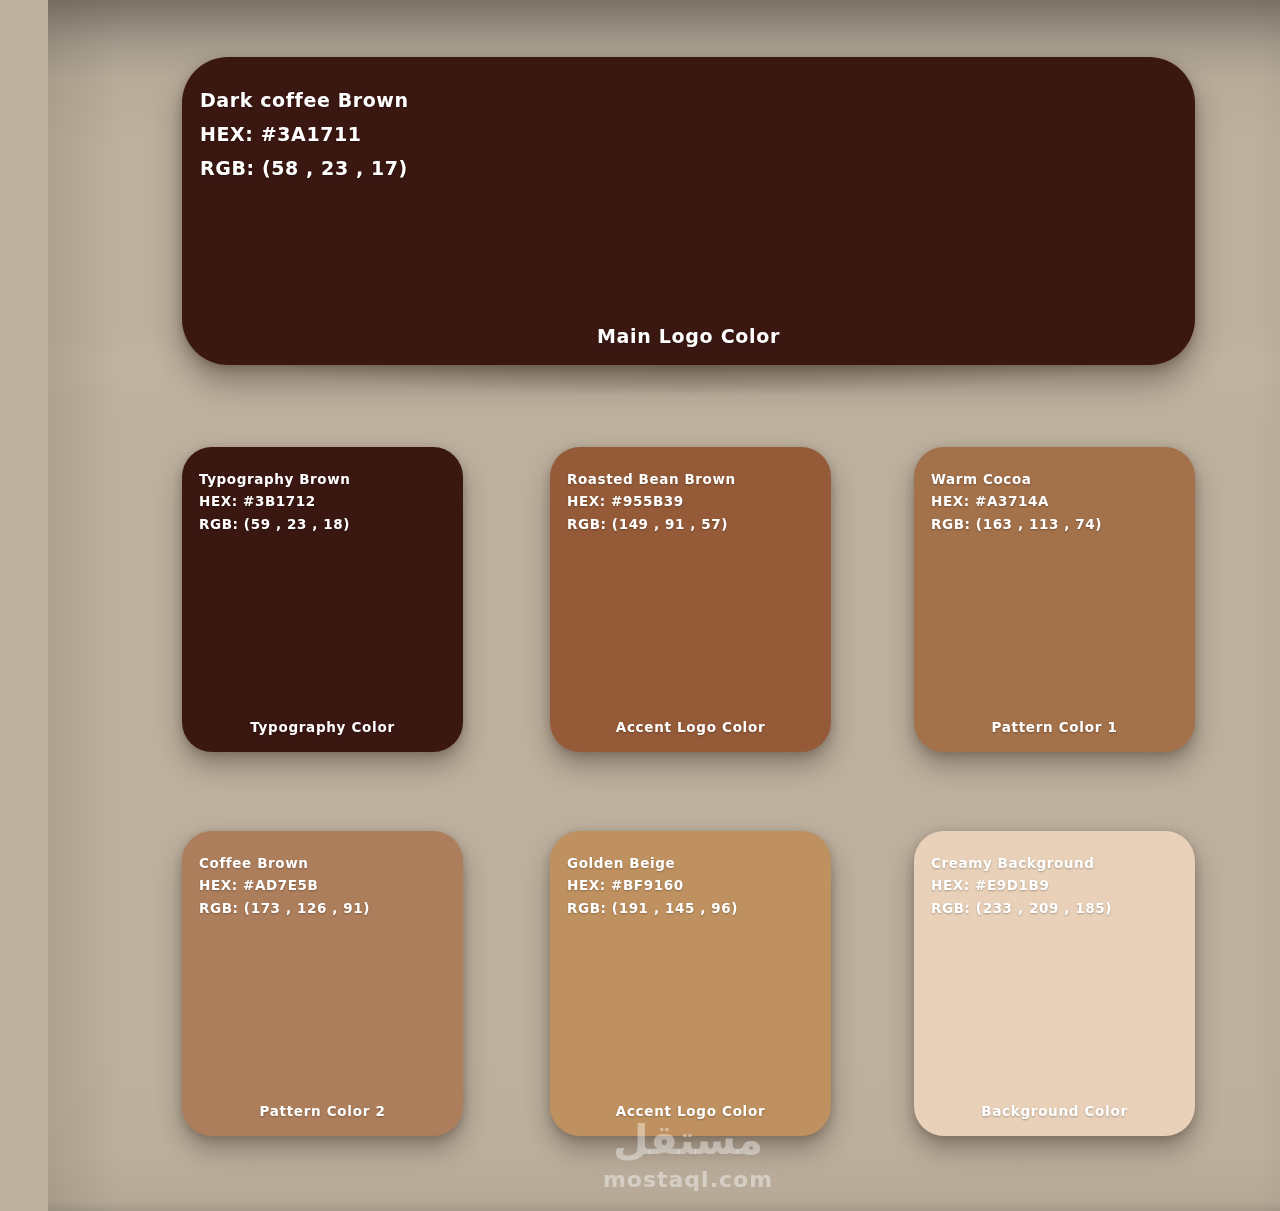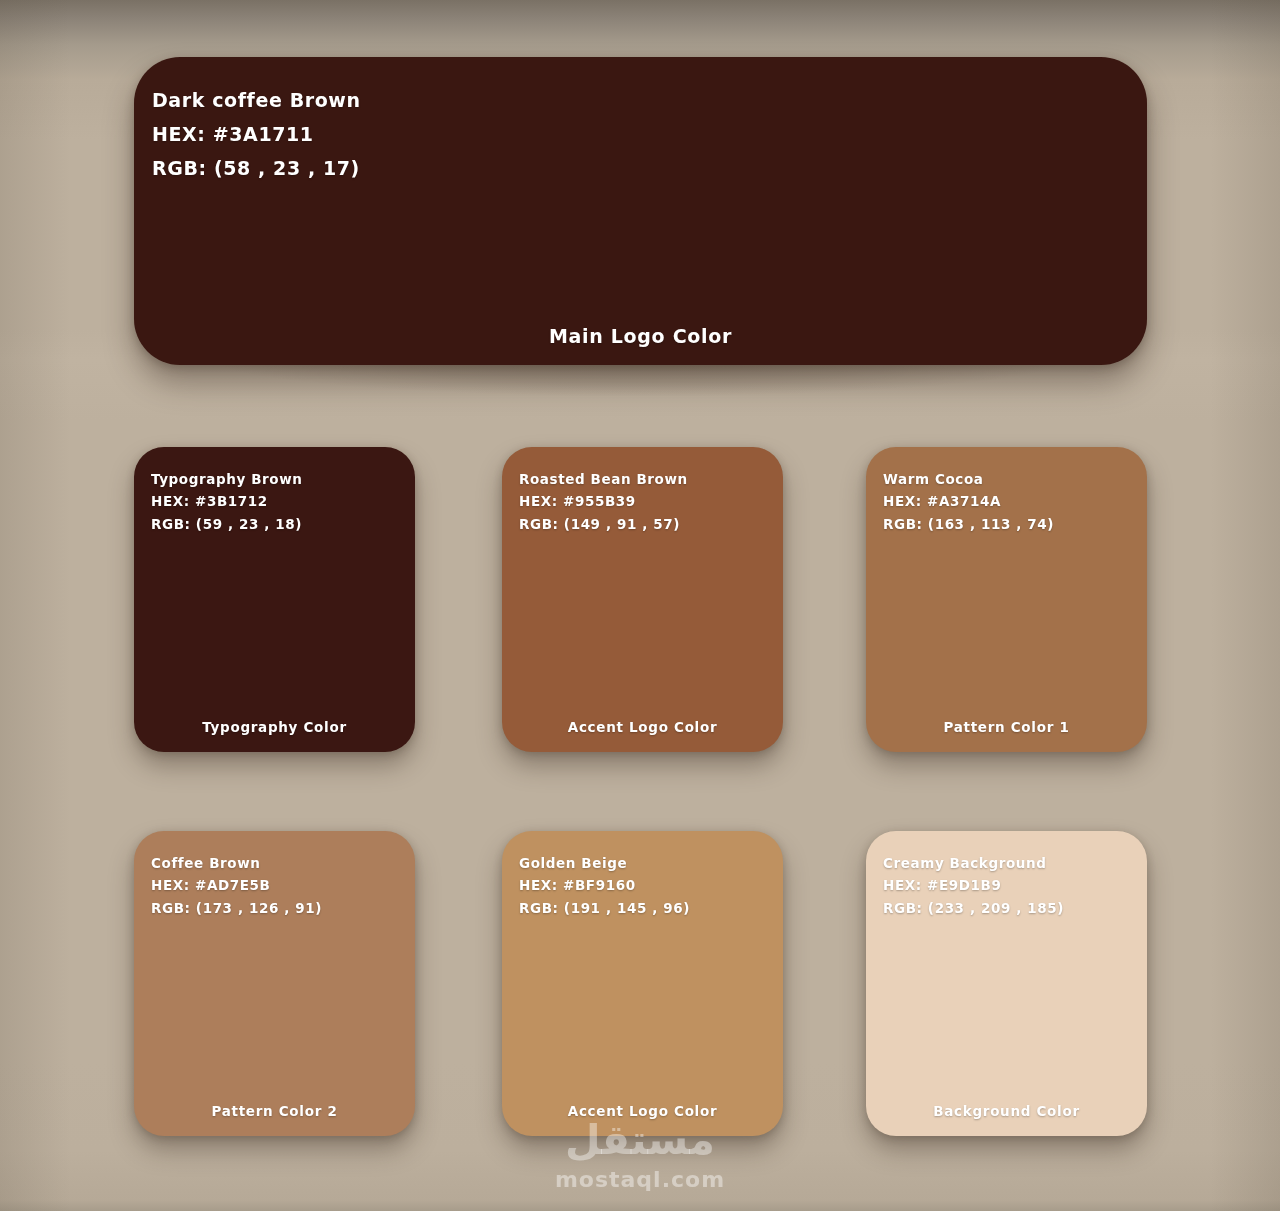--- a/index.html
+++ b/index.html
@@ -26,20 +26,21 @@
         #a59b8c 45px,
         #b8ab99 80px,
         #bdb09e 140px,
         #bdb09e 330px,
         #c0b3a1 360px,
         #bdb09e 420px,
         #bdb09e 1060px,
         #bcaf9d 1150px,
         #b6a997 1200px,
         #a79c8b 1211px);
+    margin-left: 48px;
   }
   
   #floor-shade {
     position: absolute;
     left: 0;
     top: 352px;
     width: 1280px;
     height: 90px;
     background: radial-gradient(ellipse 560px 48px at 640px 8px,
                 rgba(60,45,30,0.26) 0%,

